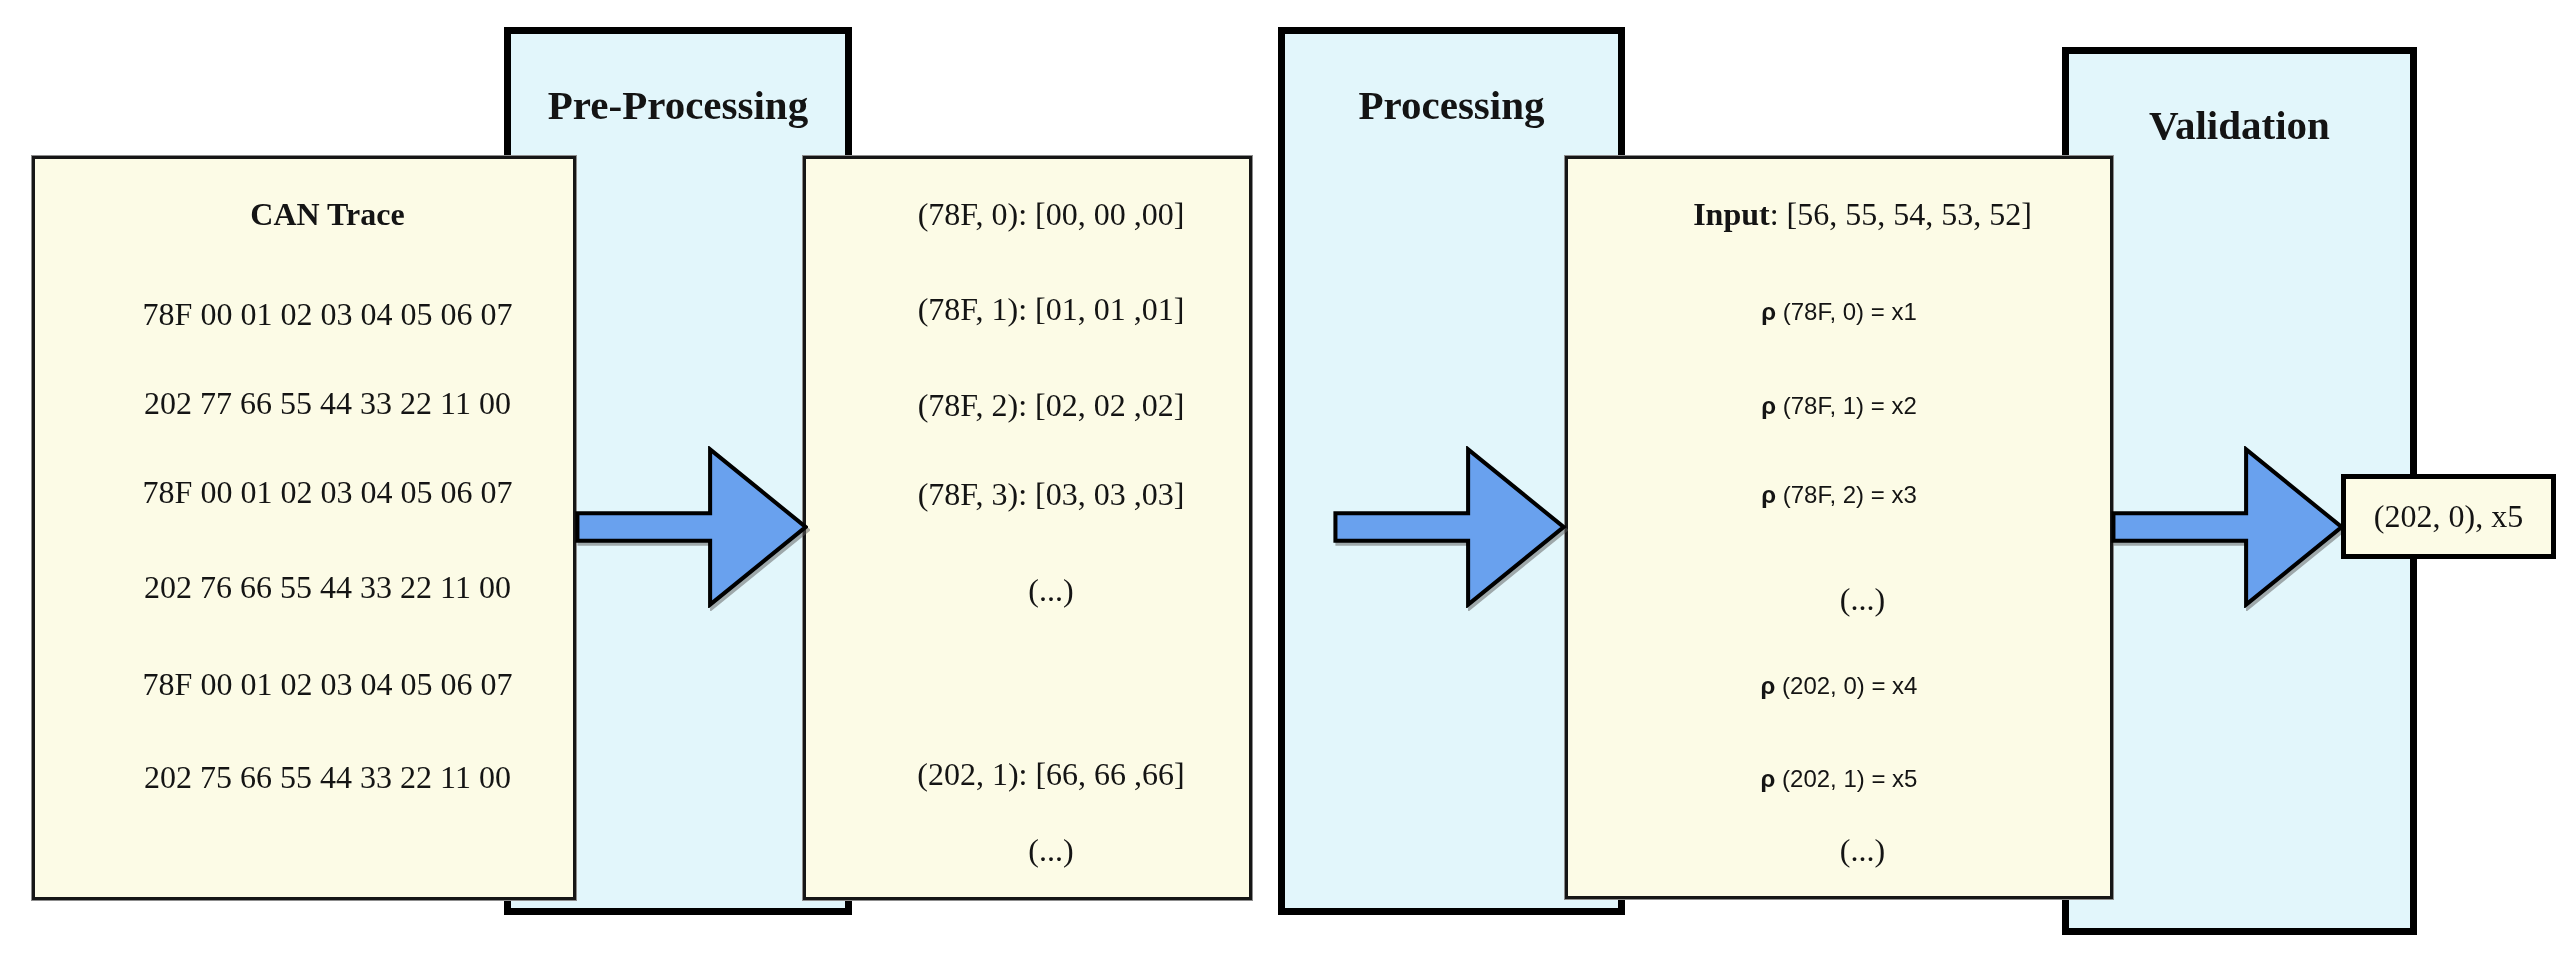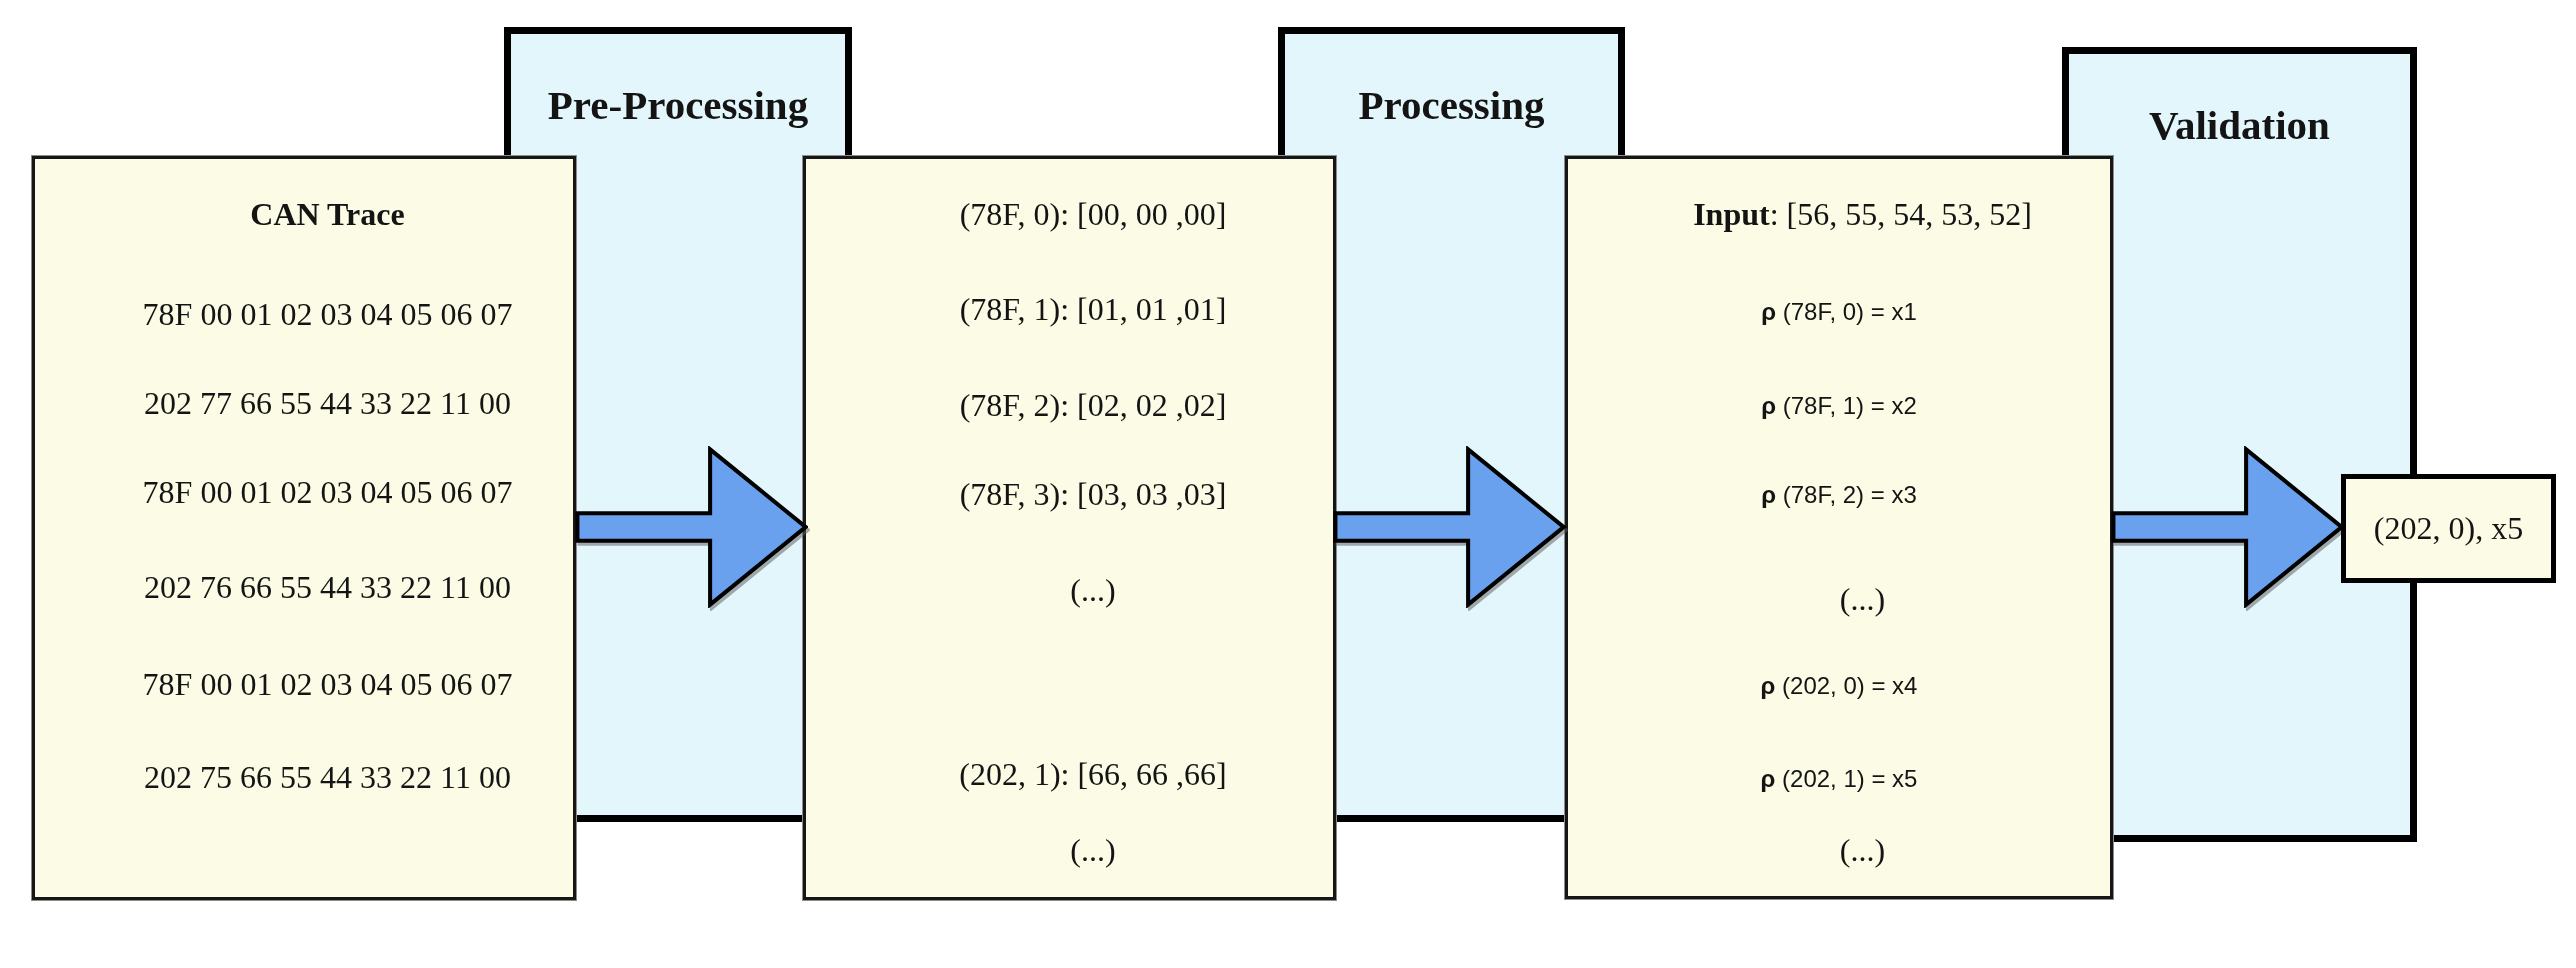--- a/index.html
+++ b/index.html
@@ -14,21 +14,21 @@
     background: #ffffff;
     overflow: hidden;
     color: var(--text, #141414);
     font-family: "Liberation Serif", serif;
   }
 
   
   .panel {
     position: absolute;
     top: 27px;
-    height: 795px;
+    height: 888px;
     background: var(--panel-fill, #e2f6fb);
     border: 7.3px solid #000;
     box-sizing: border-box;
     z-index: 1;
   }
   .panel-label {
     position: absolute;
     top: 42px;
     left: 0;
     right: 0;
@@ -70,41 +70,41 @@
     z-index: 3;
     filter: drop-shadow(2.4px 3.2px 0 rgba(90,90,90,0.5));
   }
 
   
   #box-output {
     position: absolute;
     left: 2341px;
     top: 474px;
     width: 215px;
-    height: 109px;
+    height: 85px;
     background: var(--box-fill, #fcfbe6);
     border: 5.7px solid #000;
     box-sizing: border-box;
     z-index: 4;
     display: flex;
     align-items: center;
     justify-content: center;
     font-family: "Liberation Serif", serif;
     font-size: 32px;
     white-space: pre;
   }
 
   
   #panel-pre  { left: 504px;  width: 348px; }
   #panel-proc { left: 1278px; width: 347px; }
   #panel-val  { left: 2062px; width: 355px; margin-top: 20px; }
 
   
   #box-trace   { left: 32px;   top: 156px; width: 544px; height: 744px; }
-  #box-signals { left: 803px;  top: 156px; width: 533px; height: 744px; }
+  #box-signals { left: 803px;  top: 156px; width: 449px; height: 744px; }
   #box-model   { left: 1565px; top: 156px; width: 548px; height: 743px; }
 </style>
 </head>
 <body>
 
 <div id="canvas">
 
   <div class="panel" id="panel-pre">
     <div class="panel-label">Pre-Processing</div>
   </div>

